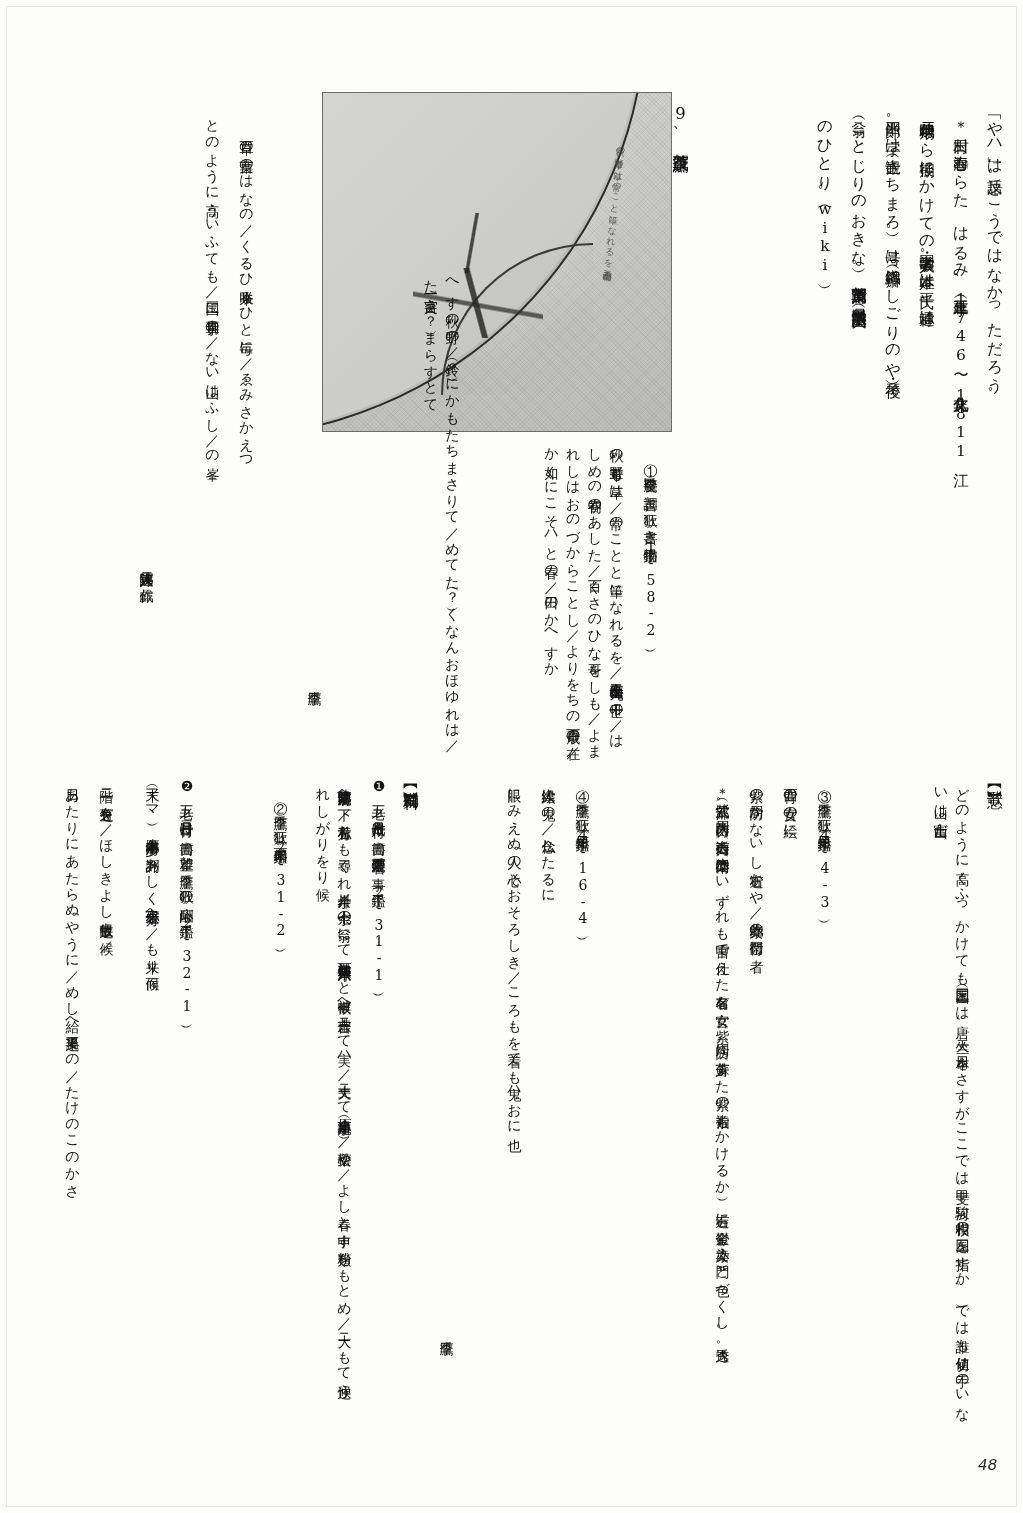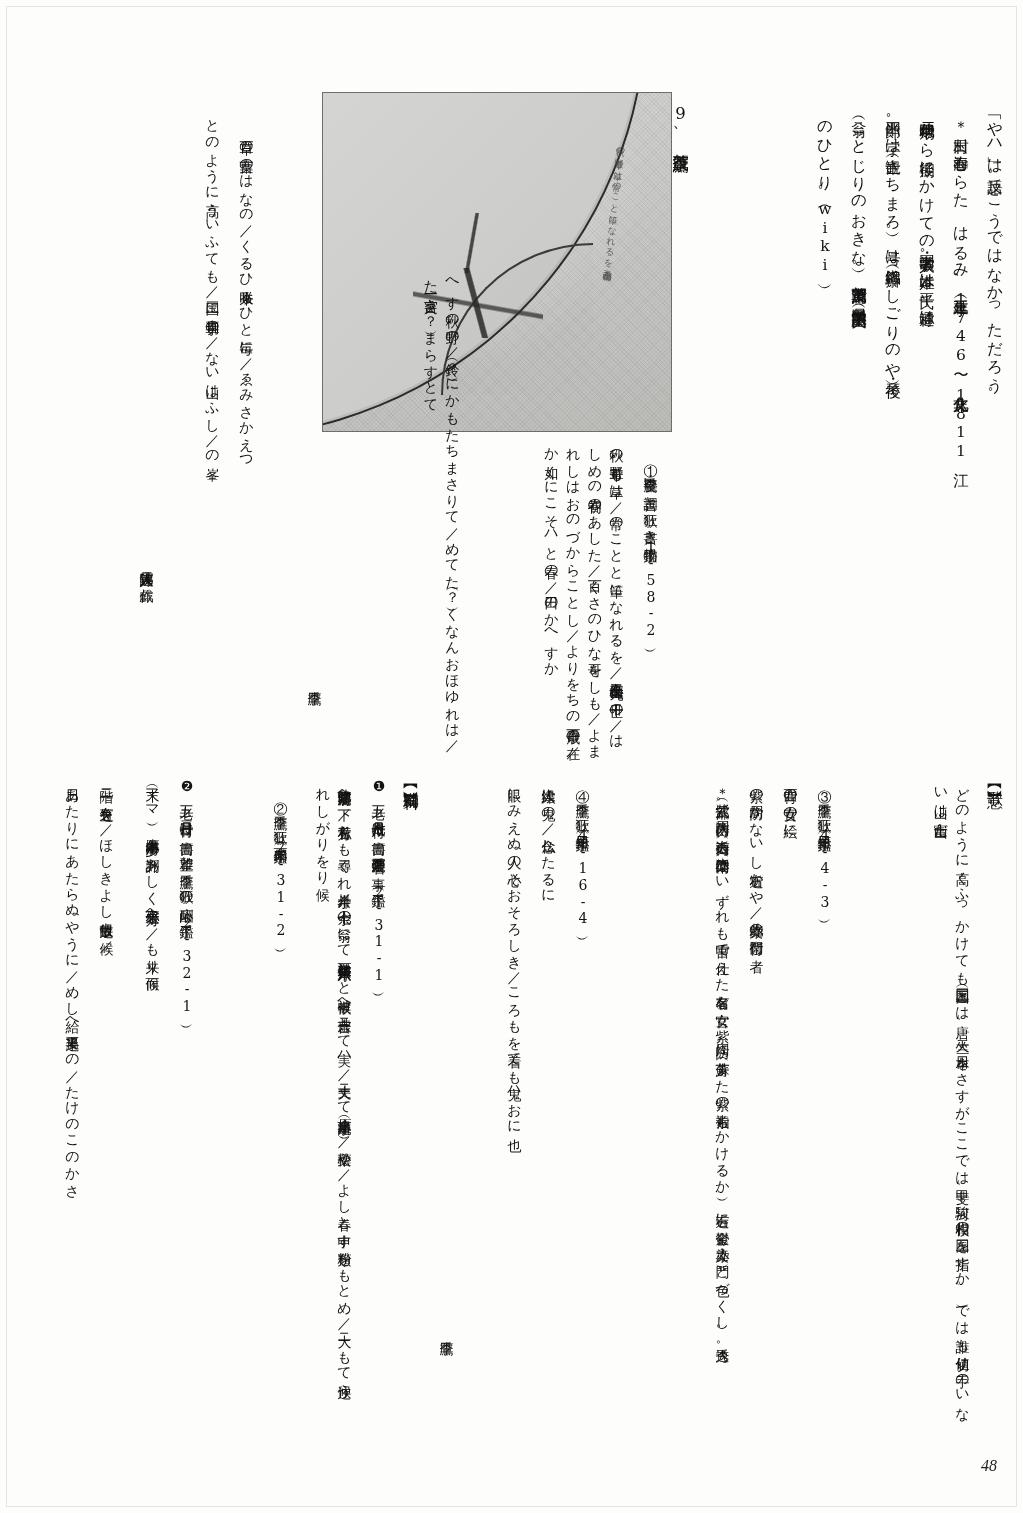--- a/index.html
+++ b/index.html
@@ -126,21 +126,21 @@
     color: #4a4a4a;
     letter-spacing: 0.5px;
     opacity: 0.85;
     transform: rotate(6deg);
   }
 
   .page-number {
     position: absolute;
     right: 26px;
     bottom: 38px;
-    font-family: Liberation Serif, serif;
+    font-family: Liberation Mono, monospace;
     font-size: 16px;
     font-style: italic;
     color: #222;
   }
 </style>
 </head>
 <body>
 
 <div class="page">
 

